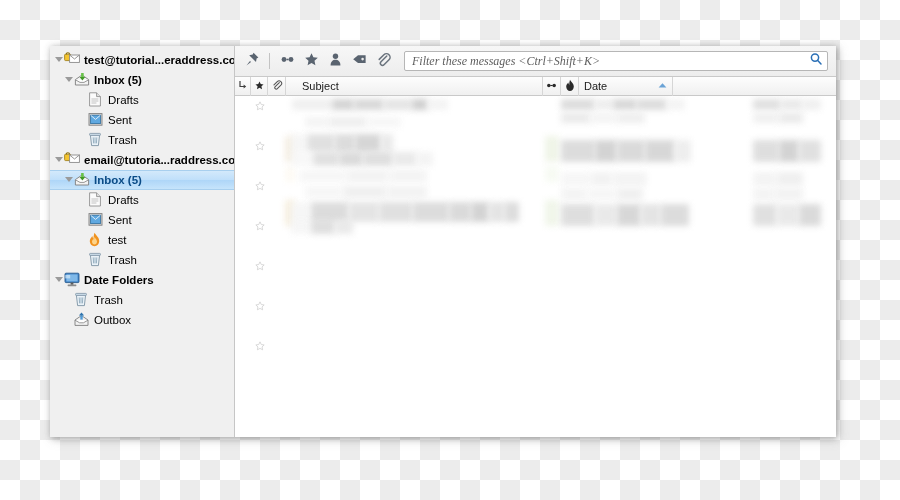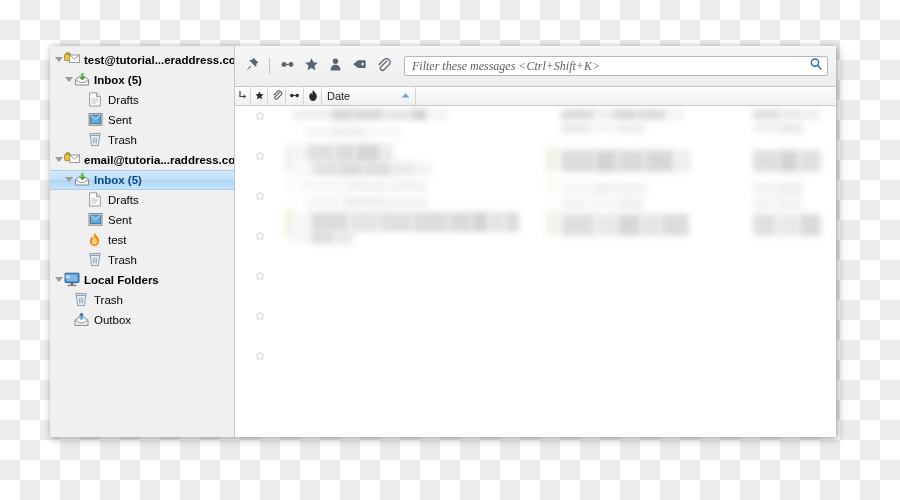--- a/index.html
+++ b/index.html
@@ -103,21 +103,21 @@
   #message-area {
     flex: 1;
     display: flex;
     flex-direction: column;
     background: #ffffff;
     overflow: hidden;
   }
 
   
   #quickfilter-bar {
-    height: 41px;
+    height: 31px;
     min-height: 31px;
     background: linear-gradient(to bottom, #f7f7f7 0%, #ededed 100%);
     border-bottom: 1px solid #c9c9c9;
     display: flex;
     align-items: center;
     padding: 0 6px;
     box-sizing: border-box;
   }
   .tb-btn {
     width: 23px;
@@ -376,21 +376,21 @@
         <span class="twisty has"></span>
         <span class="fico">
           <svg width="16" height="15" viewBox="0 0 16 15">
             <rect x="1.0" y="1.2" width="14" height="9.4" rx="1" fill="#3b7fc4" stroke="#2a5c90" stroke-width="0.9"></rect>
             <rect x="2.4" y="2.4" width="11.2" height="7.0" fill="#7fb8e8"></rect>
             <path d="M1.2 3.0 L6.2 3.0 L6.2 6.4 L1.2 6.4 Z" fill="#d9ecfb" opacity="0.65"></path>
             <rect x="6.6" y="10.6" width="2.8" height="2.2" fill="#5d5d5d"></rect>
             <rect x="3.6" y="12.6" width="8.8" height="1.6" rx="0.6" fill="#8a8a8a"></rect>
           </svg>
         </span>
-        <span class="flabel">Local Folders</span>
+        <span class="flabel">Date Folders</span>
       </div>
       <div class="folder-row level1">
         <span class="twisty"></span>
         <span class="fico">
           <svg width="14" height="15" viewBox="0 0 14 15">
             <path d="M2.4 3.0 L11.6 3.0 L10.4 13.6 L3.6 13.6 Z" fill="#eaf2f8" stroke="#7d93a4" stroke-width="0.9"></path>
             <rect x="1.6" y="1.4" width="10.8" height="2.0" rx="0.6" fill="#cfe0ec" stroke="#7d93a4" stroke-width="0.8"></rect>
             <g stroke="#8fa9bb" stroke-width="0.9">
               <line x1="5.2" y1="5.4" x2="5.6" y2="11.4"></line>
               <line x1="7.0" y1="5.4" x2="7.0" y2="11.4"></line>
@@ -514,20 +514,23 @@
       </div>
 
       <div class="col icononly" style="width:18px;min-width:18px;">
         <span>
           <svg width="12" height="12" viewBox="0 0 17 17">
             <path d="M11.8 5.0 L6.0 10.8 A2.1 2.1 0 0 0 9.0 13.8 L14.0 8.8 A3.6 3.6 0 0 0 8.9 3.7 L4.2 8.4" fill="none" stroke="#555" stroke-width="1.5" stroke-linecap="round"></path>
           </svg>
         </span>
       </div>
 
+      <div class="col" style="width:257px;min-width:257px;padding-left:16px;">
+        <span>Subject</span>
+      </div>
 
       <div class="col icononly" style="width:18px;min-width:18px;">
         <span>
           <svg width="13" height="13" viewBox="0 0 17 17">
             <g fill="#2b2b2b">
               <circle cx="5.0" cy="8.5" r="2.3"></circle>
               <circle cx="12.0" cy="8.5" r="2.3"></circle>
               <rect x="7.0" y="7.8" width="3" height="1.4"></rect>
             </g>
           </svg>

